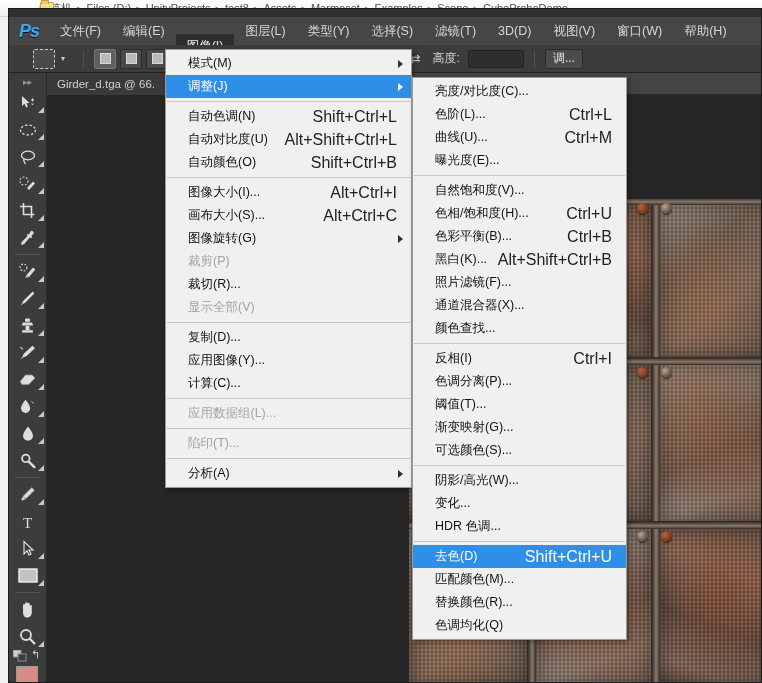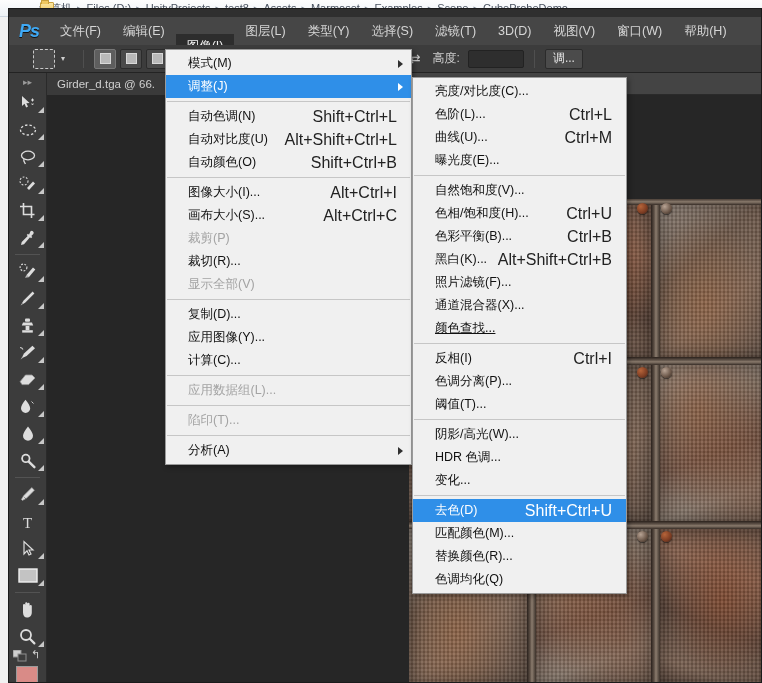--- a/index.html
+++ b/index.html
@@ -177,21 +177,21 @@
   .mrow .acc{position:absolute;right:14px;color:#222;font-size:16px;}
   .mrow.dis .lbl{color:#a3a3a3;}
   .mrow.hl{background:#2f8fe8;color:#fff;}
   .mrow.hl .lbl,.mrow.hl .acc{color:#fff;}
   .mrow.hl .arrow{border-left-color:#fff;}
   .arrow{
     position:absolute;right:8px;width:0;height:0;
     border-top:4px solid transparent;border-bottom:4px solid transparent;border-left:5px solid #303030;
   }
   .msep{height:1px;background:#c6c6c6;margin:3px 1px;}
-  .underline-new{text-decoration:underline;}
+  .underline-new{}
 
   #menu-image{left:156px;top:40px;width:247px;}
   #menu-adjust{left:403px;top:68px;width:215px;}
 </style>
 </head>
 <body>
 
 <div id="explorer-bg">
   <div id="explorer-breadcrumb">
       <span class="crumb">计算机</span>
@@ -475,20 +475,24 @@
       </div>
       <div class="msep"></div>
       <div class="mrow">
         <span class="lbl">图像大小(I)...</span>
         <span class="acc">Alt+Ctrl+I</span>
       </div>
       <div class="mrow">
         <span class="lbl">画布大小(S)...</span>
         <span class="acc">Alt+Ctrl+C</span>
       </div>
+      <div class="mrow">
+        <span class="lbl">图像旋转(G)</span>
+        <span class="arrow"></span>
+      </div>
       <div class="mrow dis">
         <span class="lbl">裁剪(P)</span>
       </div>
       <div class="mrow">
         <span class="lbl">裁切(R)...</span>
       </div>
       <div class="mrow dis">
         <span class="lbl">显示全部(V)</span>
       </div>
       <div class="msep"></div>
@@ -559,29 +563,35 @@
       <div class="mrow">
         <span class="lbl">反相(I)</span>
         <span class="acc">Ctrl+I</span>
       </div>
       <div class="mrow">
         <span class="lbl">色调分离(P)...</span>
       </div>
       <div class="mrow">
         <span class="lbl">阈值(T)...</span>
       </div>
+      <div class="mrow">
+        <span class="lbl">渐变映射(G)...</span>
+      </div>
+      <div class="mrow">
+        <span class="lbl">可选颜色(S)...</span>
+      </div>
       <div class="msep"></div>
       <div class="mrow">
         <span class="lbl">阴影/高光(W)...</span>
       </div>
       <div class="mrow">
+        <span class="lbl">变化...</span>
+      </div>
+      <div class="mrow">
         <span class="lbl">HDR 色调...</span>
-      </div>
-      <div class="mrow">
-        <span class="lbl">变化...</span>
       </div>
       <div class="msep"></div>
       <div class="mrow hl">
         <span class="lbl">去色(D)</span>
         <span class="acc">Shift+Ctrl+U</span>
       </div>
       <div class="mrow">
         <span class="lbl">匹配颜色(M)...</span>
       </div>
       <div class="mrow">

